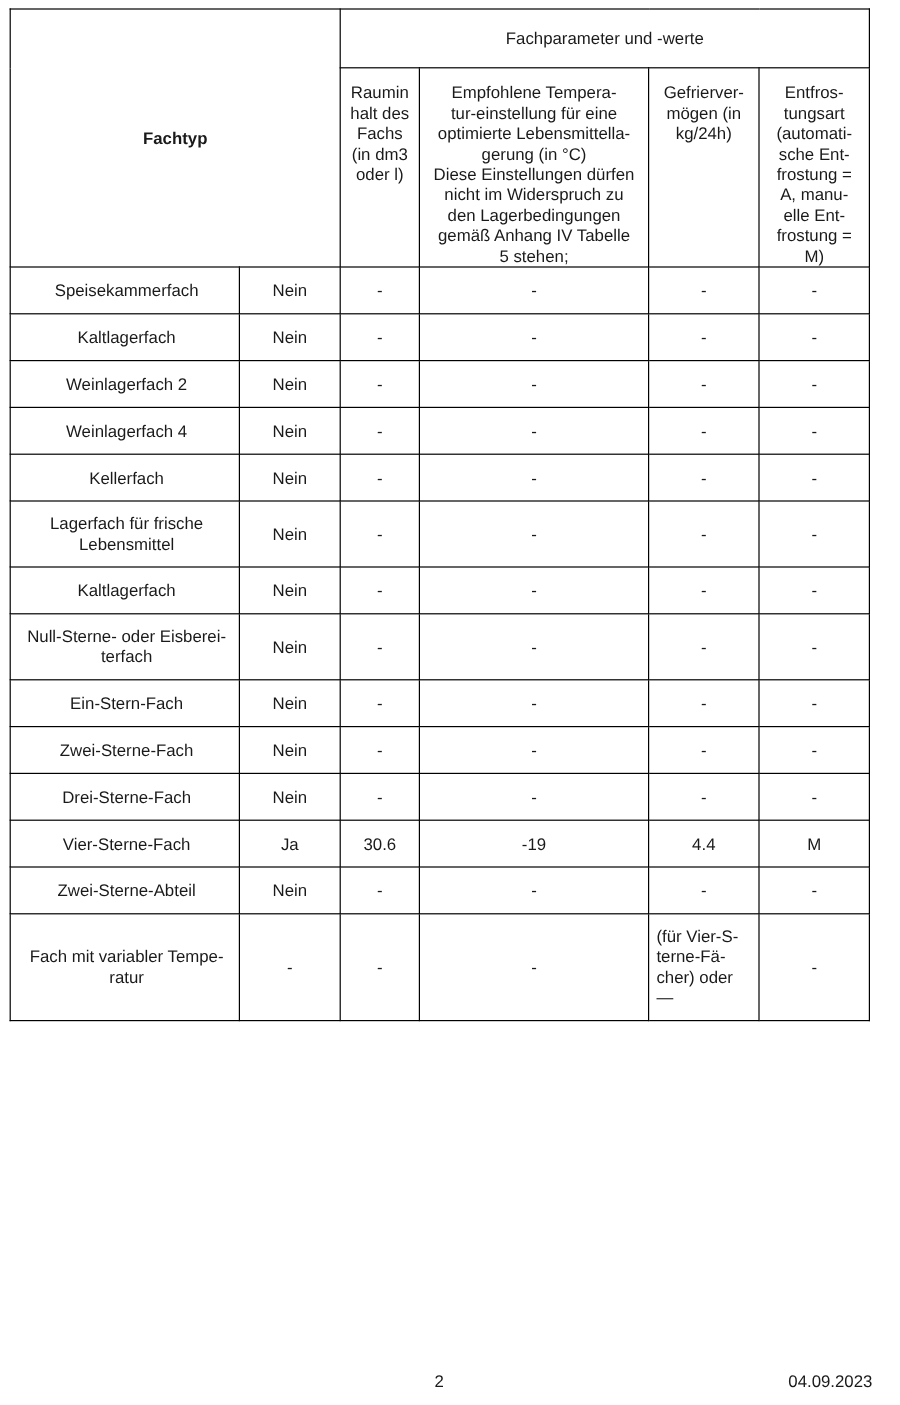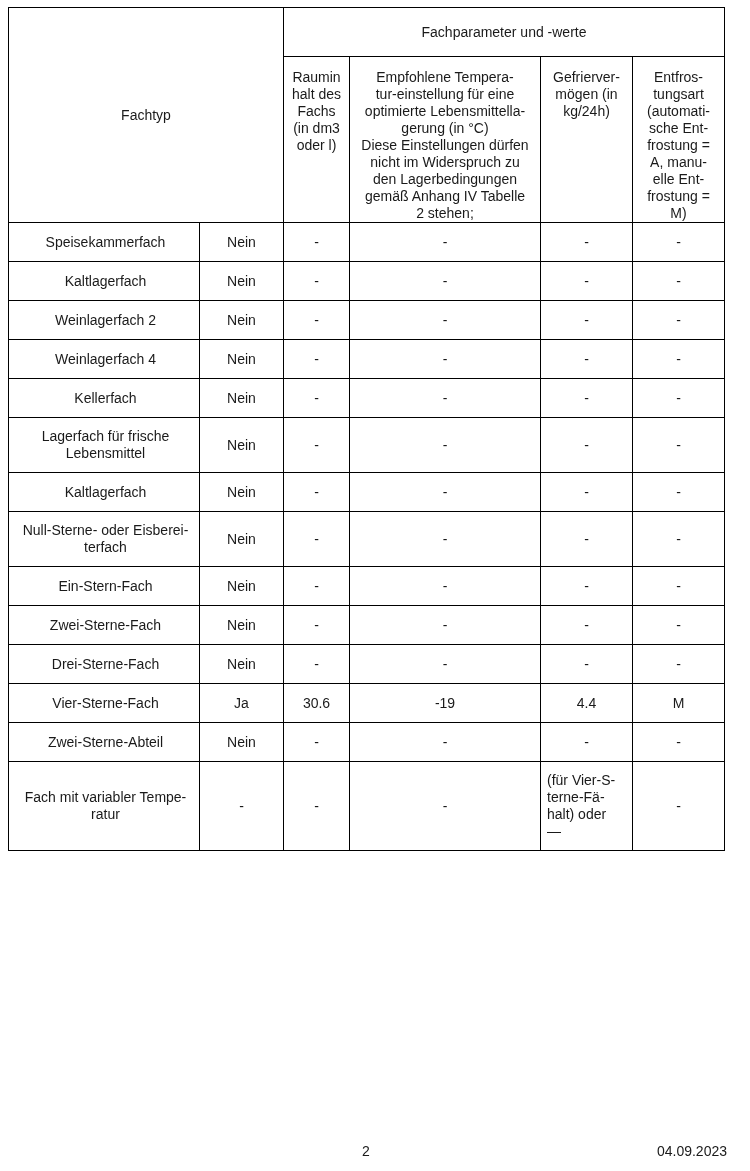--- a/index.html
+++ b/index.html
@@ -44,21 +44,21 @@
     vertical-align: middle;
     overflow: hidden;
   }
   tr.band-row td { height: 49px; }
   tr.subheader-row td {
     height: 166px;
     vertical-align: top;
     padding-top: 12px;
     white-space: pre-line;
   }
-  td.fachtyp-head { vertical-align: middle; }
+  td.fachtyp-head { vertical-align: middle; font-weight: bold; }
   tr.body-row td { height: 39px; }
   tr.body-row.h2 td { height: 55px; }
   tr.body-row.h3 td { height: 89px; }
   td.type-cell {
     text-align: center;
     padding-left: 7px;
     padding-right: 4px;
     white-space: pre-line;
   }
   td.ml {
@@ -116,21 +116,21 @@
 (in dm3
 oder l)</td>
         <td>Empfohlene Tempera-
 tur-einstellung für eine
 optimierte Lebensmittella-
 gerung (in °C)
 Diese Einstellungen dürfen
 nicht im Widerspruch zu
 den Lagerbedingungen
 gemäß Anhang IV Tabelle
-2 stehen;</td>
+5 stehen;</td>
         <td>Gefrierver-
 mögen (in
 kg/24h)</td>
         <td>Entfros-
 tungsart
 (automati-
 sche Ent-
 frostung =
 A, manu-
 elle Ent-
@@ -245,21 +245,21 @@
         <td>-</td>
       </tr>
       <tr class="body-row h3">
         <td class="type-cell">Fach mit variabler Tempe-
 ratur</td>
         <td>-</td>
         <td>-</td>
         <td>-</td>
         <td class="ml left-val">(für Vier-S-
 terne-Fä-
-halt) oder
+cher) oder
 —</td>
         <td>-</td>
       </tr>
     </tbody>
   </table>
 </div>
 
 <div class="footer">
   <span class="page-num">2</span>
   <span class="date">04.09.2023</span>

